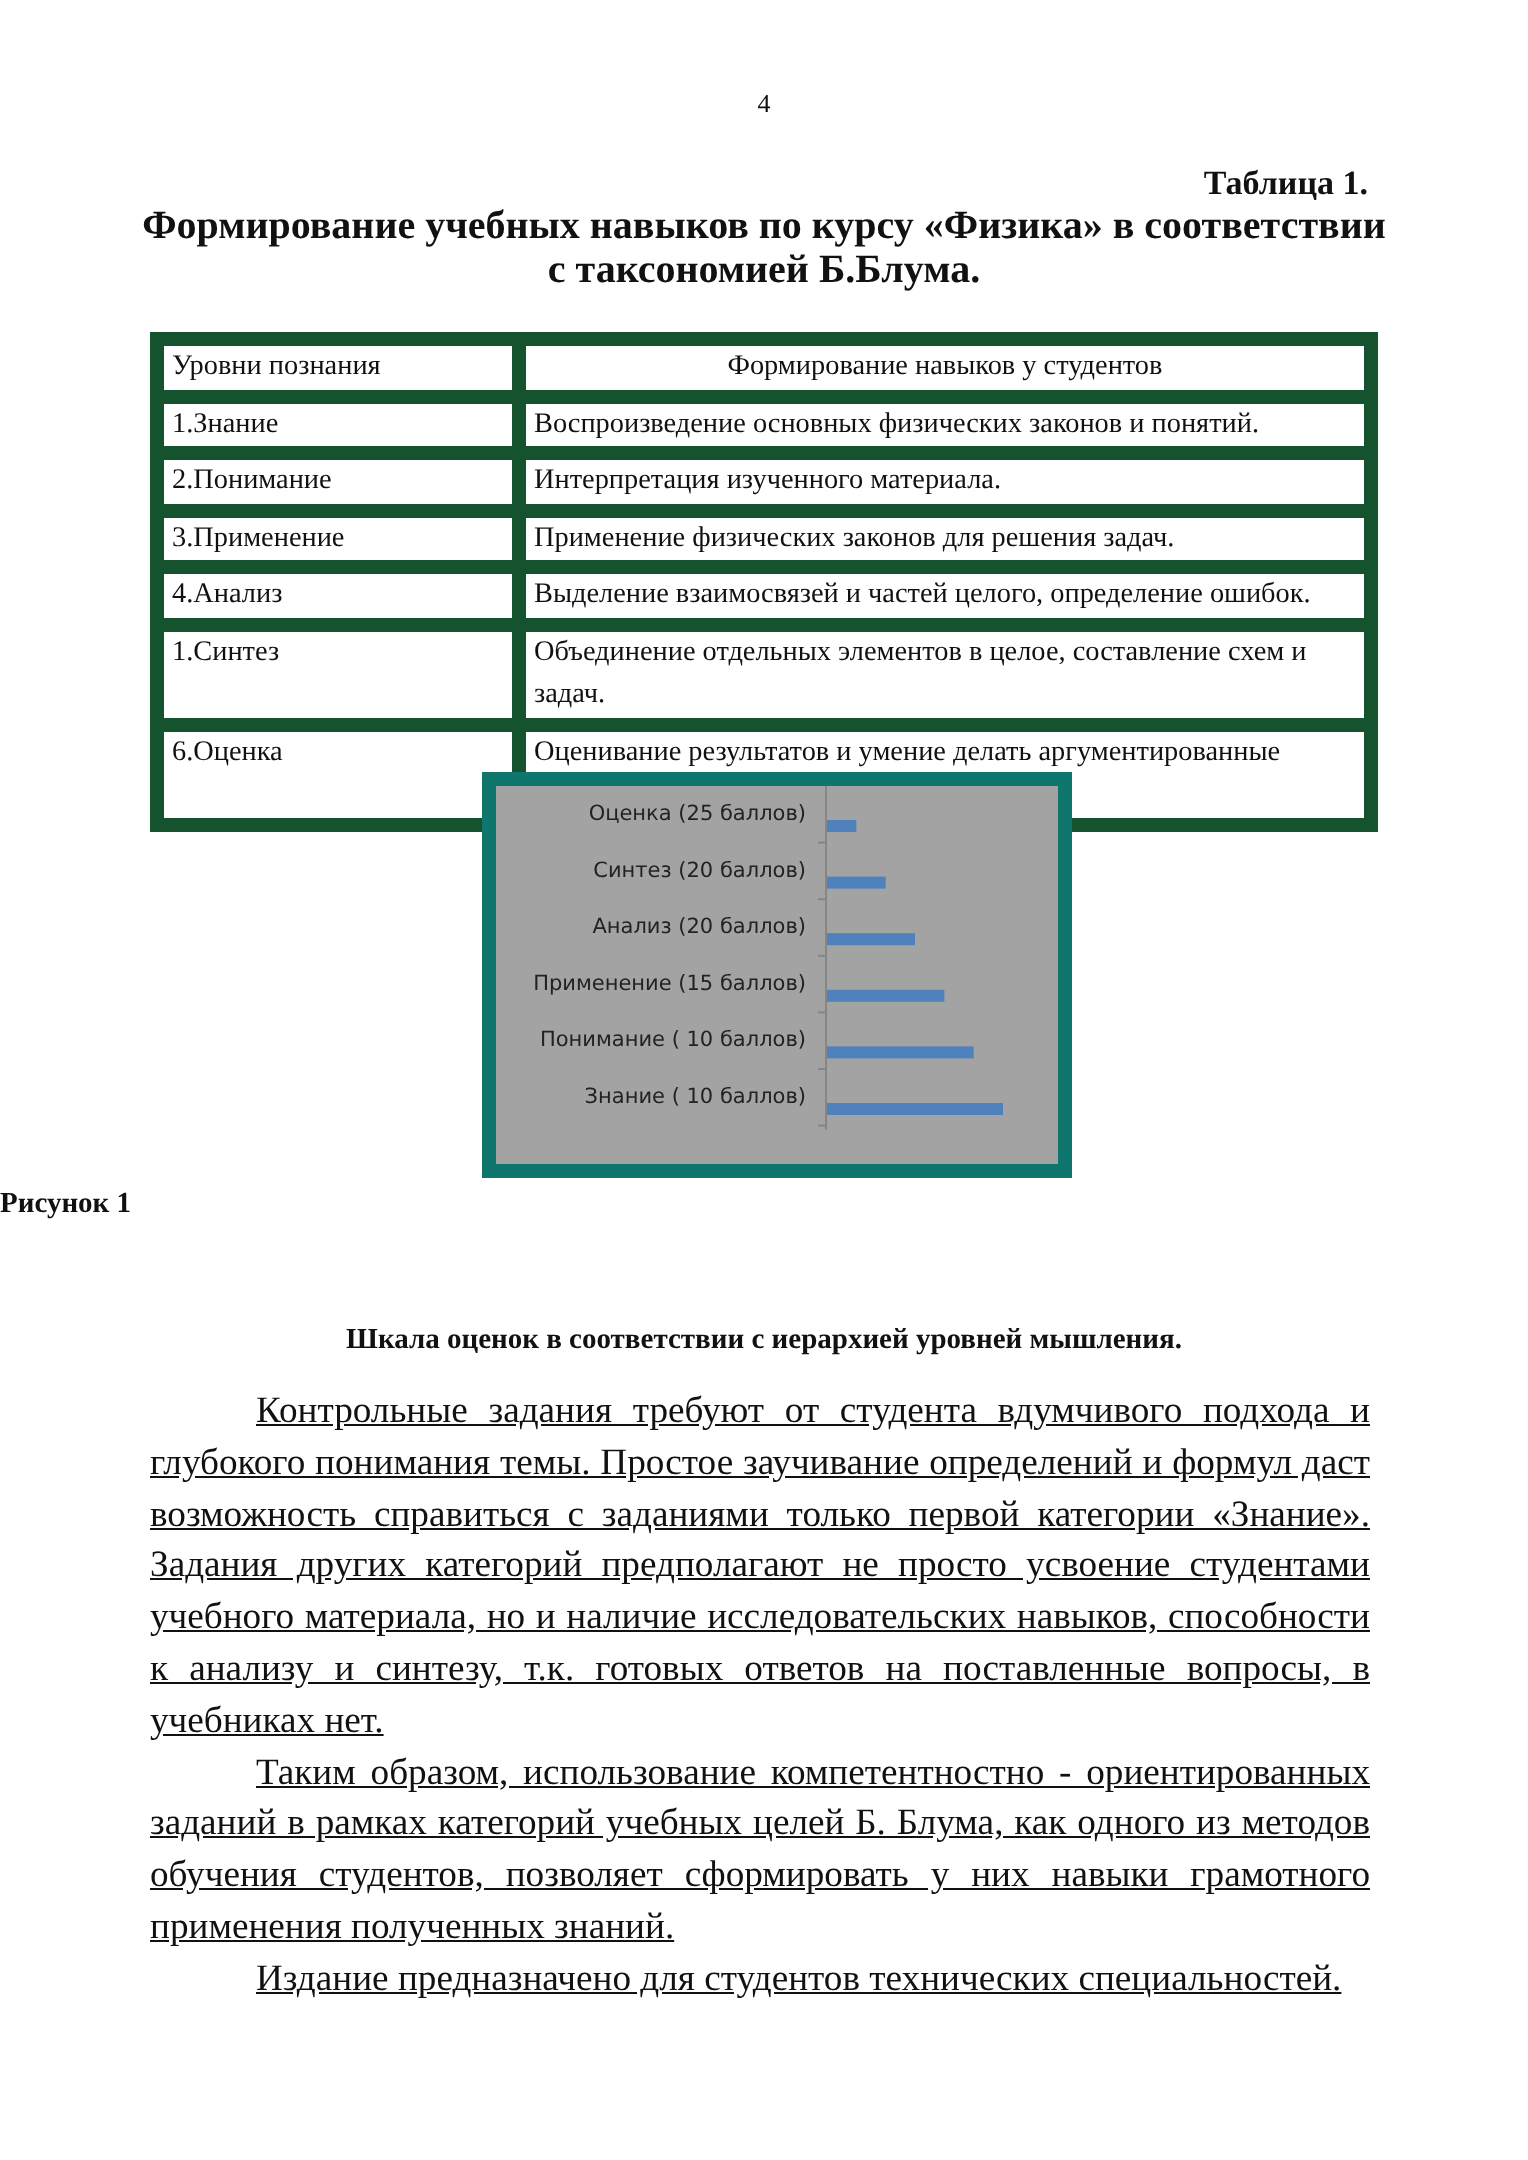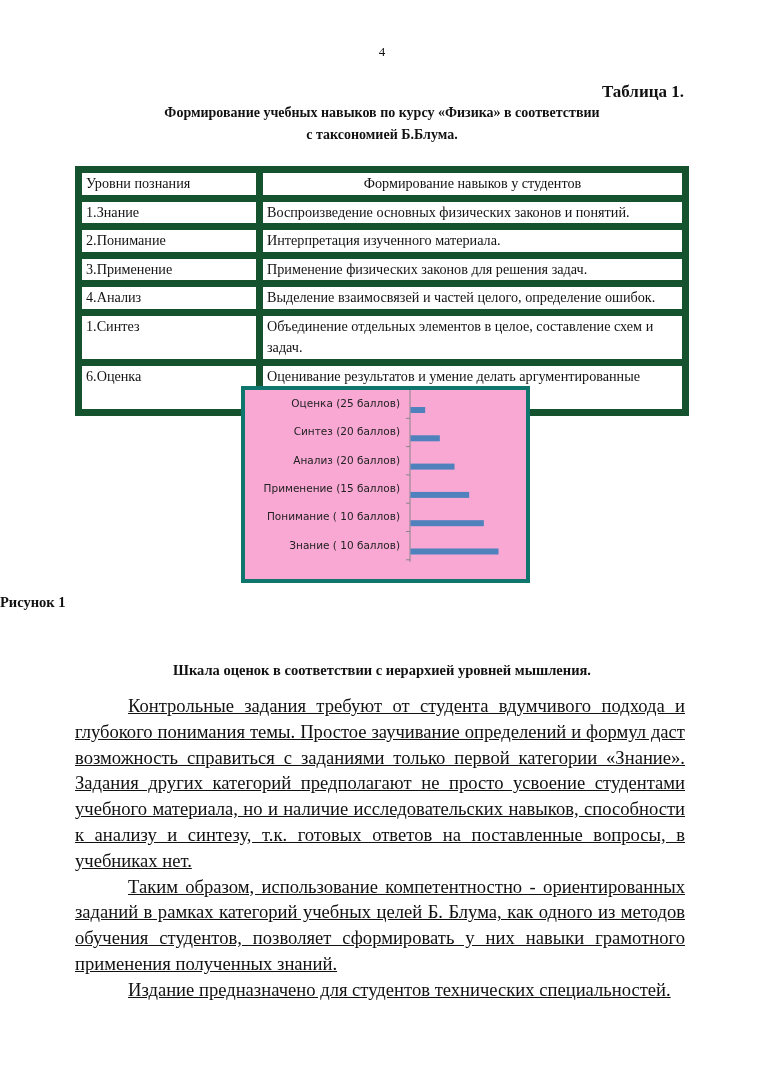--- a/index.html
+++ b/index.html
@@ -1,33 +1,33 @@
 <!DOCTYPE html>
 <html><head>
 <meta charset="utf-8">
 <style>
   html, body { margin: 0; padding: 0; background: #ffffff; }
   body { width: 764px; height: 1080px; position: relative; overflow: hidden;
          font-family: "Liberation Serif", serif; color: #111; }
   .abs { position: absolute; }
   .page-num { top: 44px; left: 0; width: 764px; text-align: center; font-size: 13px; }
   .tab-label { top: 82px; right: 80px; font-size: 17px; font-weight: bold; }
-  .tab-title { left: 0; width: 764px; text-align: center; font-size: 14px; font-weight: bold; line-height: 22px; }
+  .tab-title { left: 0; width: 764px; text-align: center; font-size: 20px; font-weight: bold; line-height: 22px; }
   .tab-title.l1 { top: 102px; }
   .tab-title.l2 { top: 124px; }
 
   table.skills { position: absolute; left: 75px; top: 166px; width: 614px;
                  border-collapse: collapse; font-size: 14.2px; line-height: 21.5px; }
   table.skills td { border: 7px solid #14532d; padding: 0 4px; vertical-align: top; }
   table.skills td.c1 { width: 166px; }
   table.skills tr.head td.c2 { text-align: center; }
   table.skills tr.head td { padding-top: 0; }
 
   .chart-frame { position: absolute; left: 241px; top: 386px; width: 281px; height: 189px;
-                 border: 4px solid #0f766e; background: #f9a8d4; }
+                 border: 7px solid #0f766e; background: #a3a3a3; }
   .chart-frame svg { position: absolute; left: 0; top: 0; }
   .chart-label { font-family: "DejaVu Sans", sans-serif; font-size: 10.5px; fill: #222; }
 
   .fig-caption { top: 594px; left: 0; width: 764px; text-align: left; font-size: 14.5px; font-weight: bold; }
   .scale-title { top: 662px; left: 0; width: 764px; text-align: center; font-size: 14.5px; font-weight: bold; }
 
   .body-text { position: absolute; left: 75px; width: 610px; top: 693px;
                font-size: 18.6px; line-height: 25.8px; text-align: justify; text-decoration: underline; }
   .body-text p { margin: 0; text-indent: 53px; }
 </style>

